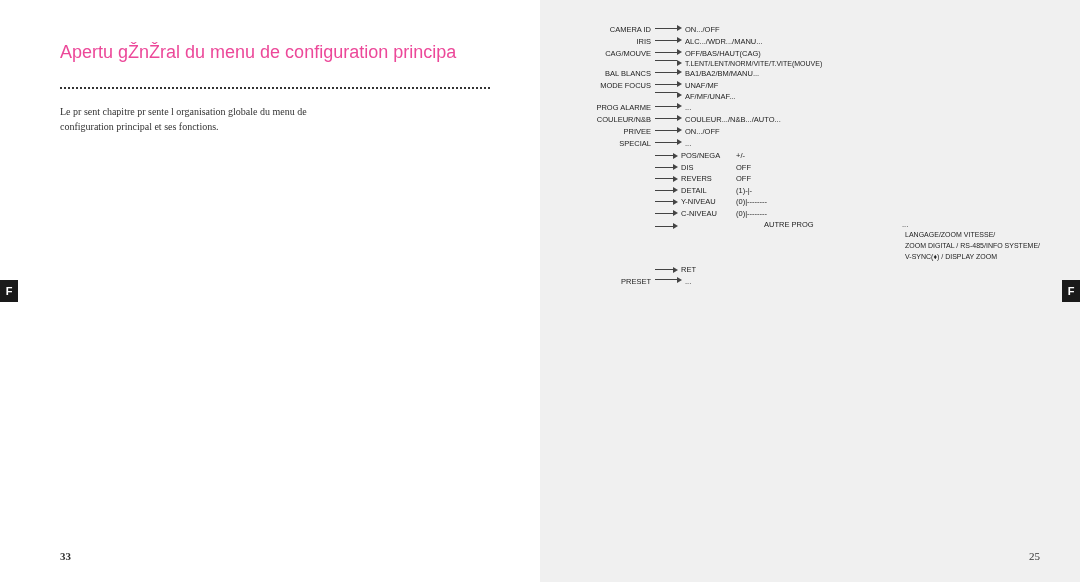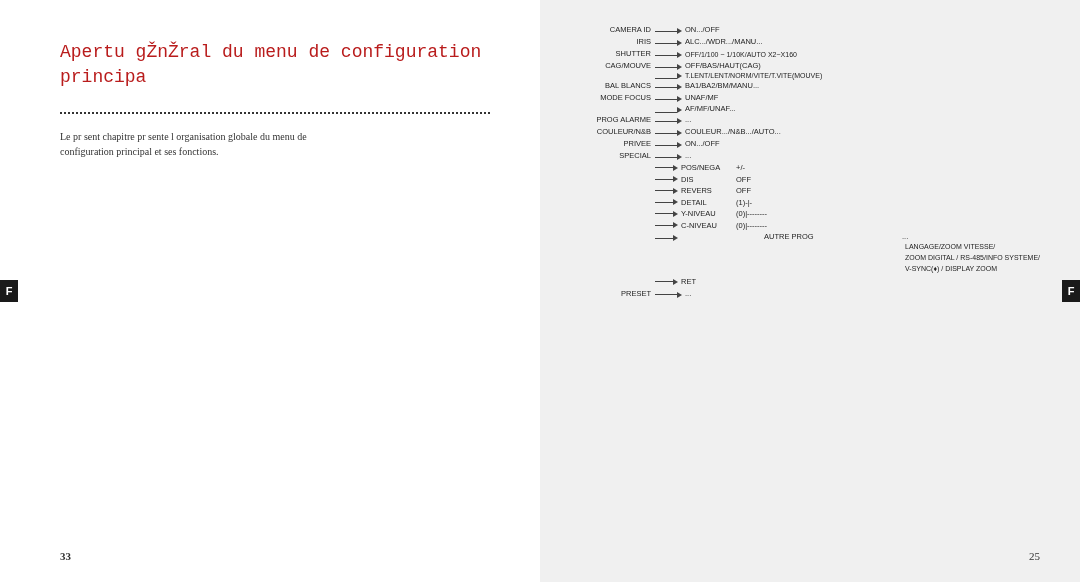--- a/index.html
+++ b/index.html
@@ -55,24 +55,24 @@
       font-weight: normal;
       color: #222;
       margin-bottom: 12px;
       margin-top: 30px;
       font-family: 'Times New Roman', serif;
     }
 
     .section-title {
       font-size: 18px;
       font-weight: normal;
-      color: #b91c1c;
+      color: #ec4899;
       margin-bottom: 10px;
       line-height: 1.4;
-      font-family: Liberation Mono, monospace;
+      font-family: Liberation Sans, sans-serif;
     }
 
     .dotted-line {
       border-top: 2px dotted #333;
       margin: 12px 0 15px 0;
     }
 
     .description-text {
       font-size: 10px;
       color: #333;
@@ -138,21 +138,21 @@
     .menu-diagram {
       flex: 1;
       position: relative;
       margin-top: 5px;
       font-family: Arial, sans-serif;
       font-size: 8px;
     }
 
     .menu-row {
       display: flex;
-      align-items: flex-end;
+      align-items: flex-start;
       margin-bottom: 3px;
       position: relative;
     }
 
     .menu-item-label {
       width: 75px;
       font-size: 7.5px;
       color: #222;
       text-align: right;
       padding-right: 4px;
@@ -264,28 +264,20 @@
 
     <div class="menu-row">
       <span class="menu-item-label">IRIS</span>
       <span class="arrow-line">
         <span class="h-line"></span>
         <span class="arrow-head"></span>
       </span>
       <span class="menu-value">ALC.../WDR.../MANU...</span>
     </div>
 
-    <div class="menu-row">
-      <span class="menu-item-label">SHUTTER</span>
-      <span class="arrow-line">
-        <span class="h-line"></span>
-        <span class="arrow-head"></span>
-      </span>
-      <span class="menu-value menu-value-small">OFF/1/100 ~ 1/10K/AUTO X2~X160</span>
-    </div>
 
     <div class="menu-row">
       <span class="menu-item-label">CAG/MOUVE</span>
       <span class="arrow-line">
         <span class="h-line"></span>
         <span class="arrow-head"></span>
       </span>
       <span class="menu-value">OFF/BAS/HAUT(CAG)</span>
     </div>
     <div class="menu-row" style="margin-left:75px; margin-top:-1px; margin-bottom:2px;">

